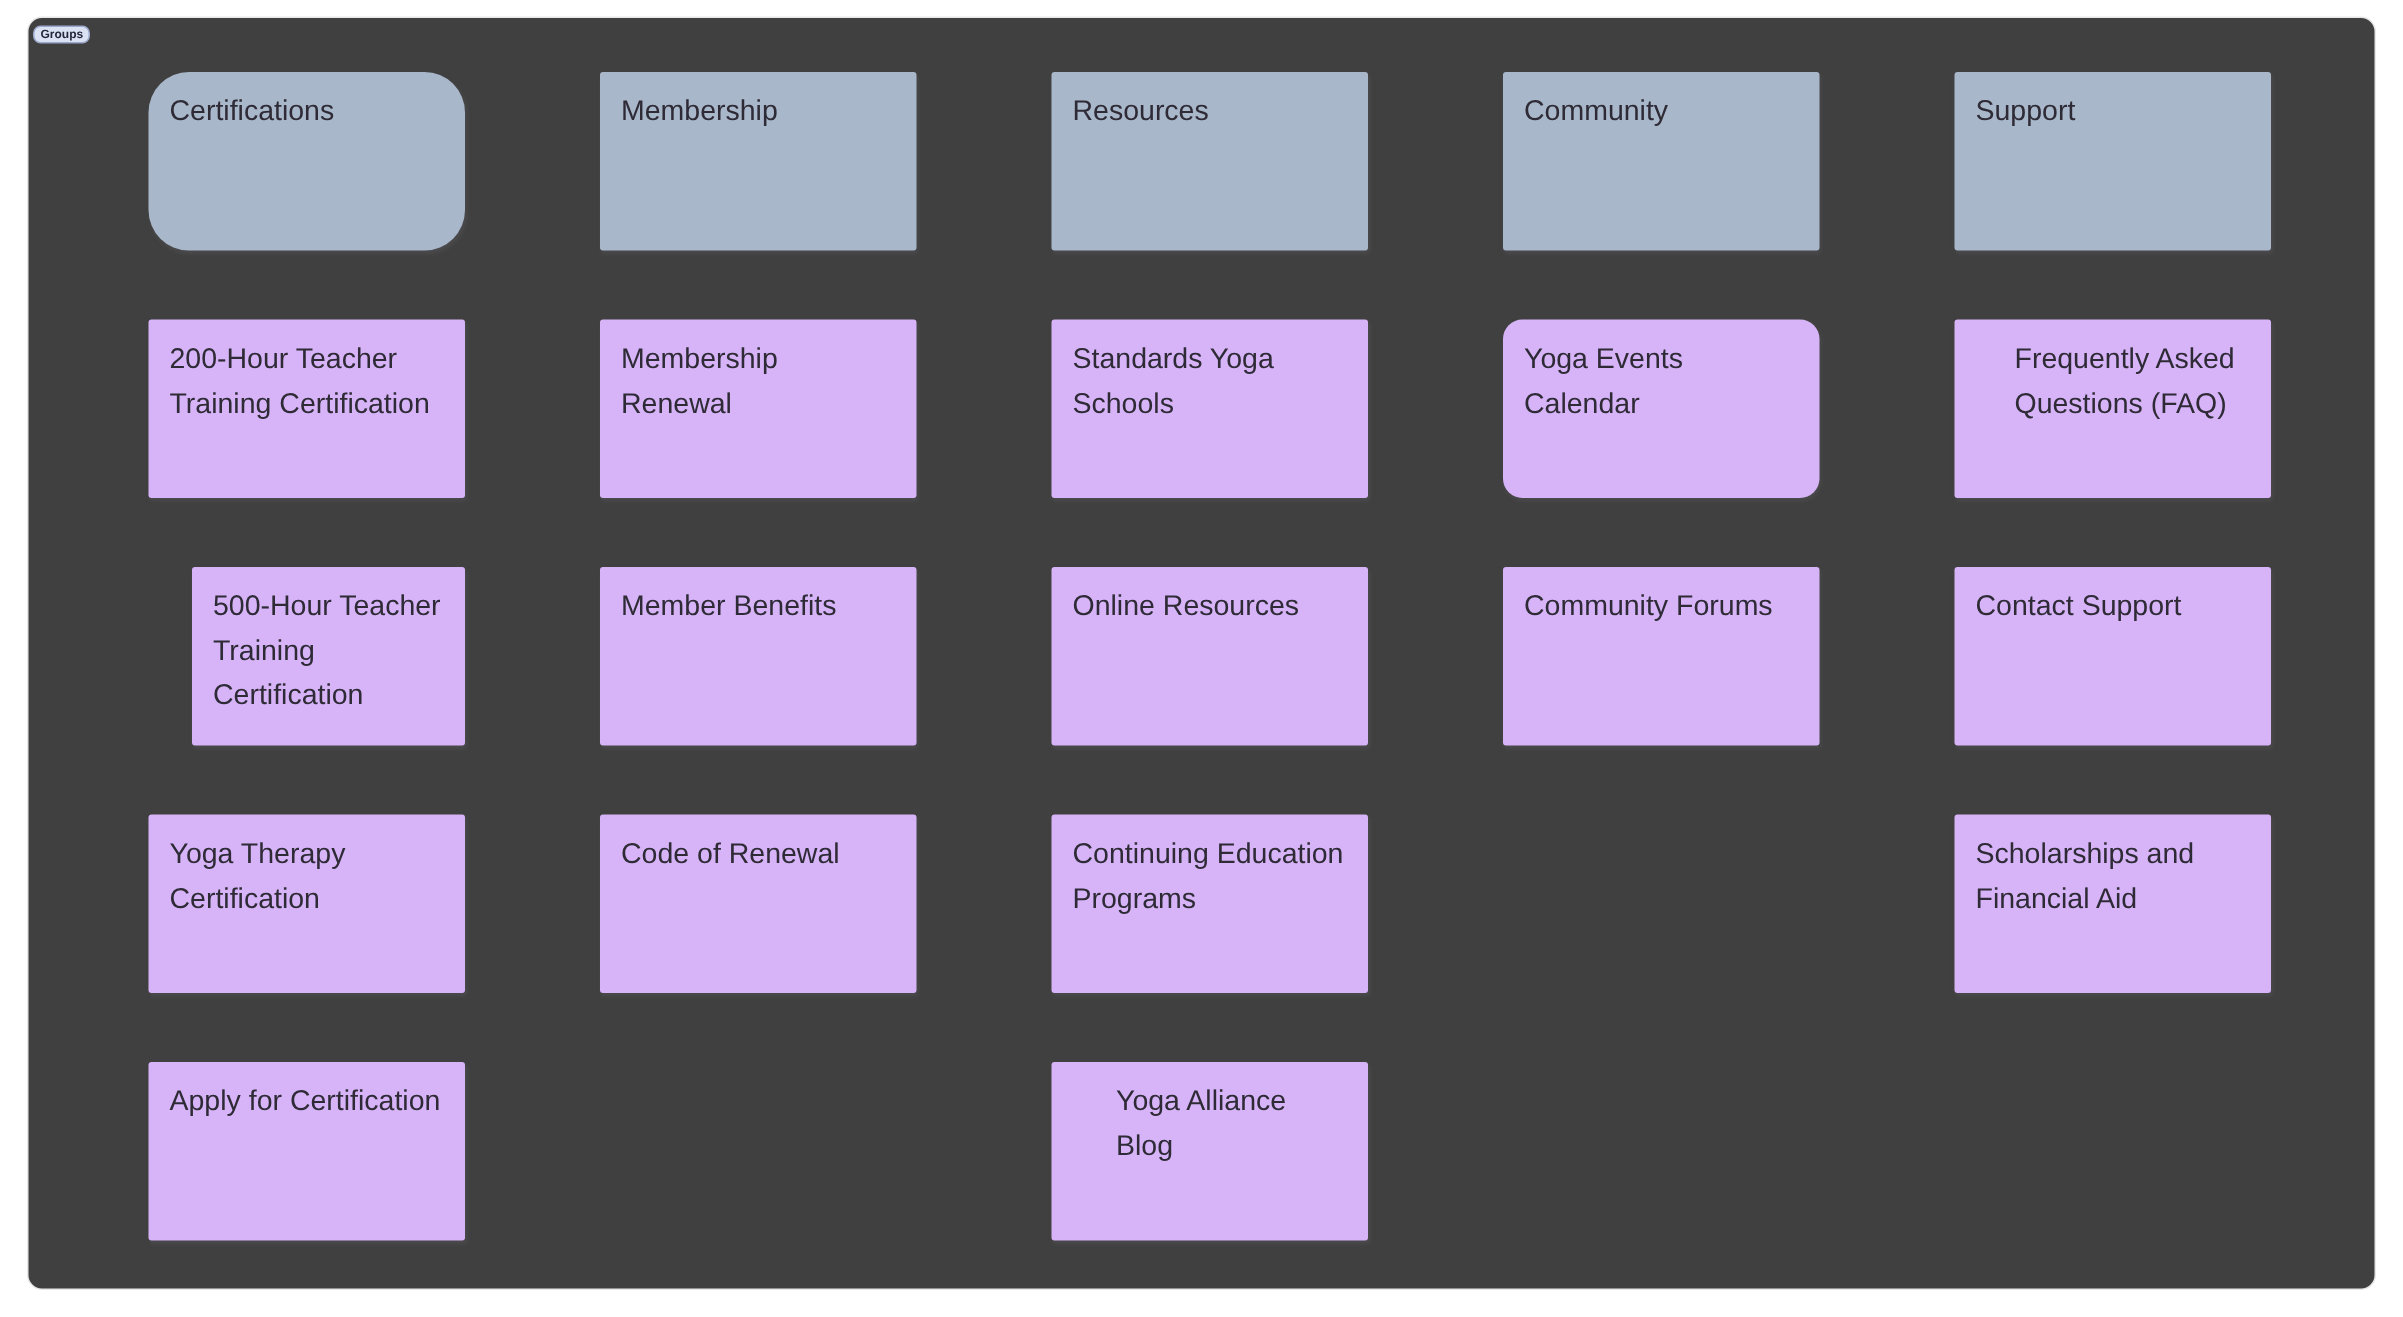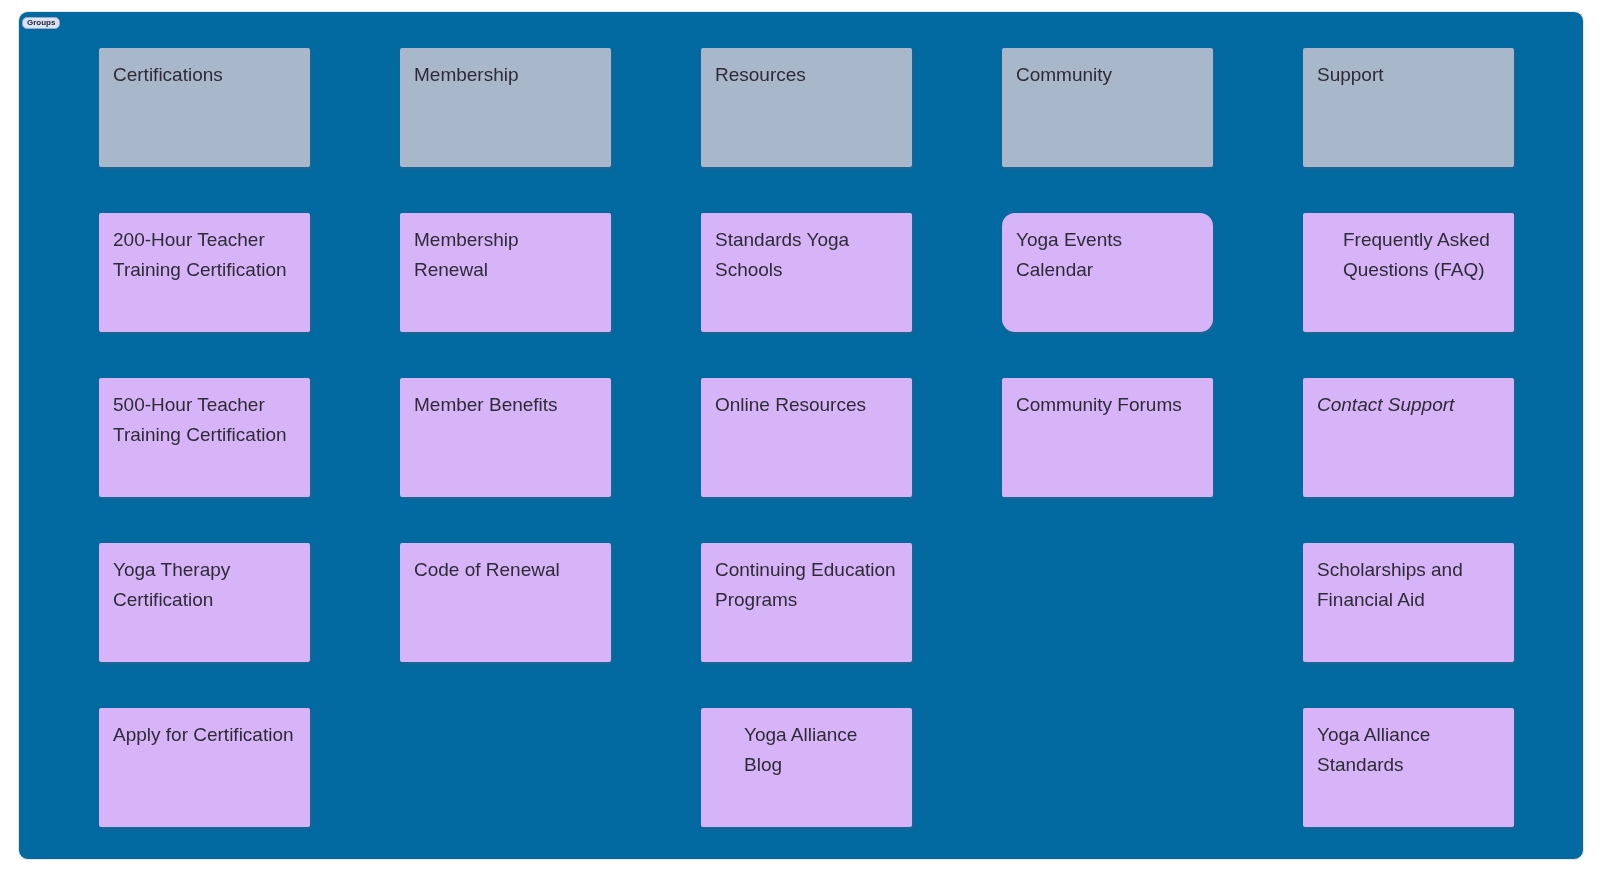--- a/index.html
+++ b/index.html
@@ -7,21 +7,21 @@
     width: 1602px; height: 878px;
     background: #ffffff;
     font-family: "Liberation Sans", sans-serif;
     overflow: hidden;
     position: relative;
   }
   .groups-panel {
     position: absolute;
     left: 18px; top: 11px;
     width: 1566px; height: 849px;
-    background: #0369a1;
+    background: #404040;
     border: 1px solid #e7e7ea;
     border-radius: 10px;
   }
   .groups-badge {
     position: absolute;
     left: 3px; top: 5px;
     font-size: 8px;
     font-weight: 700;
     line-height: 10px;
     color: #222739;
@@ -53,36 +53,35 @@
   }
   .header-card { background: var(--header-bg, #a9b7ca); }
   .item-card   { background: var(--card-bg, #d7b4f8); }
 </style>
 </head>
 <body>
 
 <div class="groups-panel">
   <span class="groups-badge">Groups</span>
   <div class="groups-grid">
-      <div class="card header-card" style="grid-area: 1 / 1;"><span>Certifications</span></div>
+      <div class="card header-card" style="grid-area: 1 / 1; border-radius: 27px;"><span>Certifications</span></div>
       <div class="card item-card" style="grid-area: 2 / 1;"><span>200-Hour Teacher Training Certification</span></div>
-      <div class="card item-card" style="grid-area: 3 / 1;"><span>500-Hour Teacher Training Certification</span></div>
+      <div class="card item-card" style="grid-area: 3 / 1; margin-left: 29px;"><span>500-Hour Teacher Training Certification</span></div>
       <div class="card item-card" style="grid-area: 4 / 1;"><span>Yoga Therapy Certification</span></div>
       <div class="card item-card" style="grid-area: 5 / 1;"><span>Apply for Certification</span></div>
       <div class="card header-card" style="grid-area: 1 / 2;"><span>Membership</span></div>
       <div class="card item-card" style="grid-area: 2 / 2;"><span>Membership Renewal</span></div>
       <div class="card item-card" style="grid-area: 3 / 2;"><span>Member Benefits</span></div>
       <div class="card item-card" style="grid-area: 4 / 2;"><span>Code of Renewal</span></div>
       <div class="card header-card" style="grid-area: 1 / 3;"><span>Resources</span></div>
       <div class="card item-card" style="grid-area: 2 / 3;"><span>Standards Yoga Schools</span></div>
       <div class="card item-card" style="grid-area: 3 / 3;"><span>Online Resources</span></div>
       <div class="card item-card" style="grid-area: 4 / 3;"><span>Continuing Education Programs</span></div>
       <div class="card item-card" style="grid-area: 5 / 3; padding-left: 43px;"><span>Yoga Alliance Blog</span></div>
       <div class="card header-card" style="grid-area: 1 / 4;"><span>Community</span></div>
       <div class="card item-card" style="grid-area: 2 / 4; border-radius: 13px;"><span>Yoga Events Calendar</span></div>
       <div class="card item-card" style="grid-area: 3 / 4;"><span>Community Forums</span></div>
       <div class="card header-card" style="grid-area: 1 / 5;"><span>Support</span></div>
       <div class="card item-card" style="grid-area: 2 / 5; padding-left: 40px;"><span>Frequently Asked Questions (FAQ)</span></div>
-      <div class="card item-card" style="grid-area: 3 / 5; font-style: italic;"><span>Contact Support</span></div>
+      <div class="card item-card" style="grid-area: 3 / 5;"><span>Contact Support</span></div>
       <div class="card item-card" style="grid-area: 4 / 5;"><span>Scholarships and Financial Aid</span></div>
-      <div class="card item-card" style="grid-area: 5 / 5;"><span>Yoga Alliance Standards</span></div>
     </div>
 </div>
 
 </body></html>

